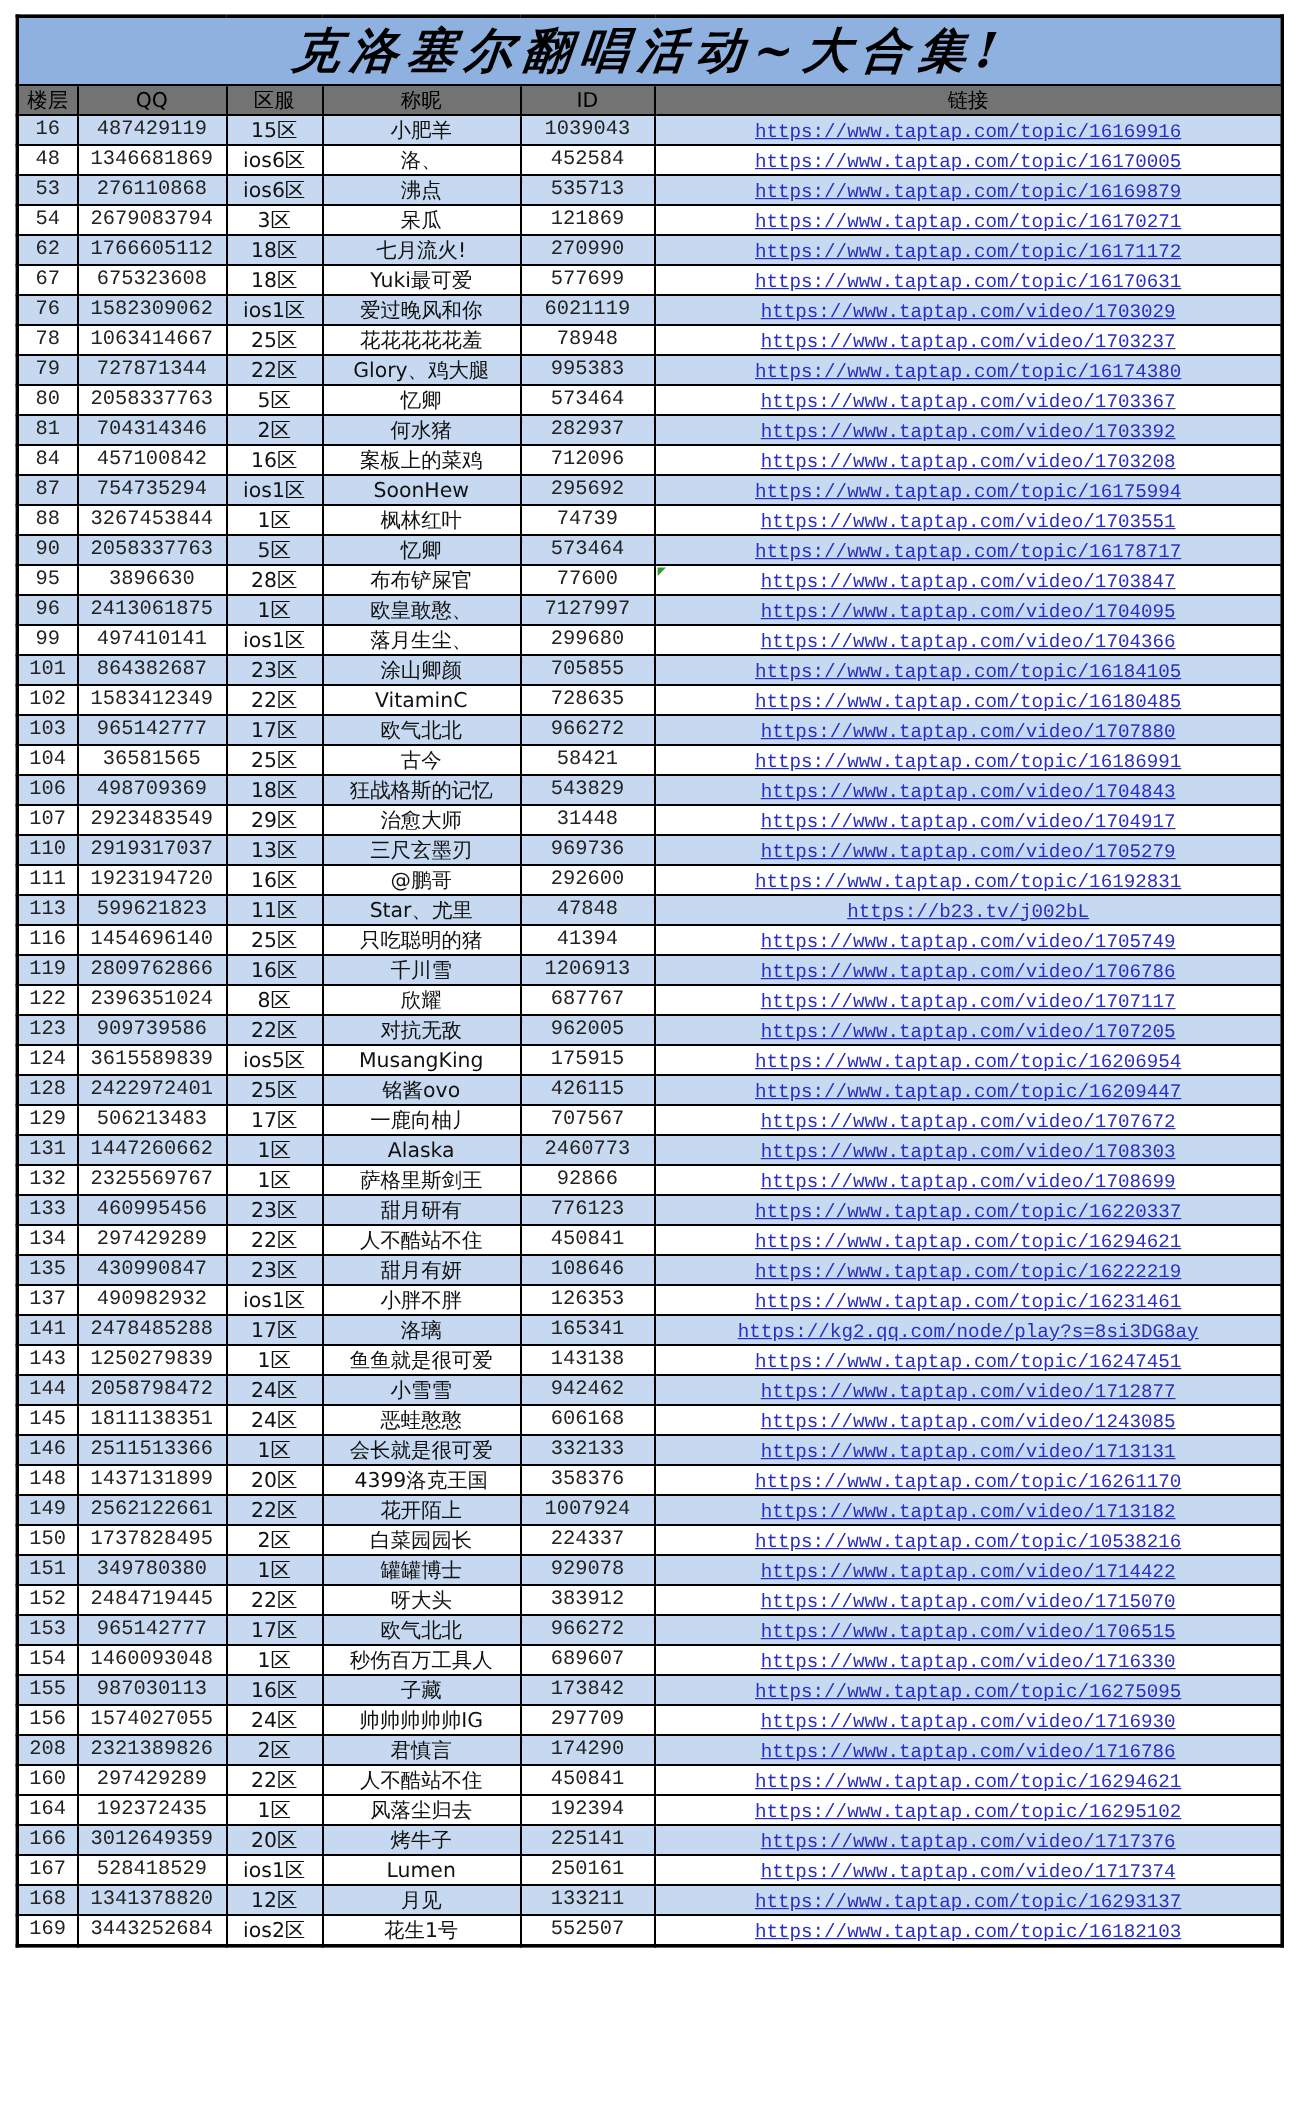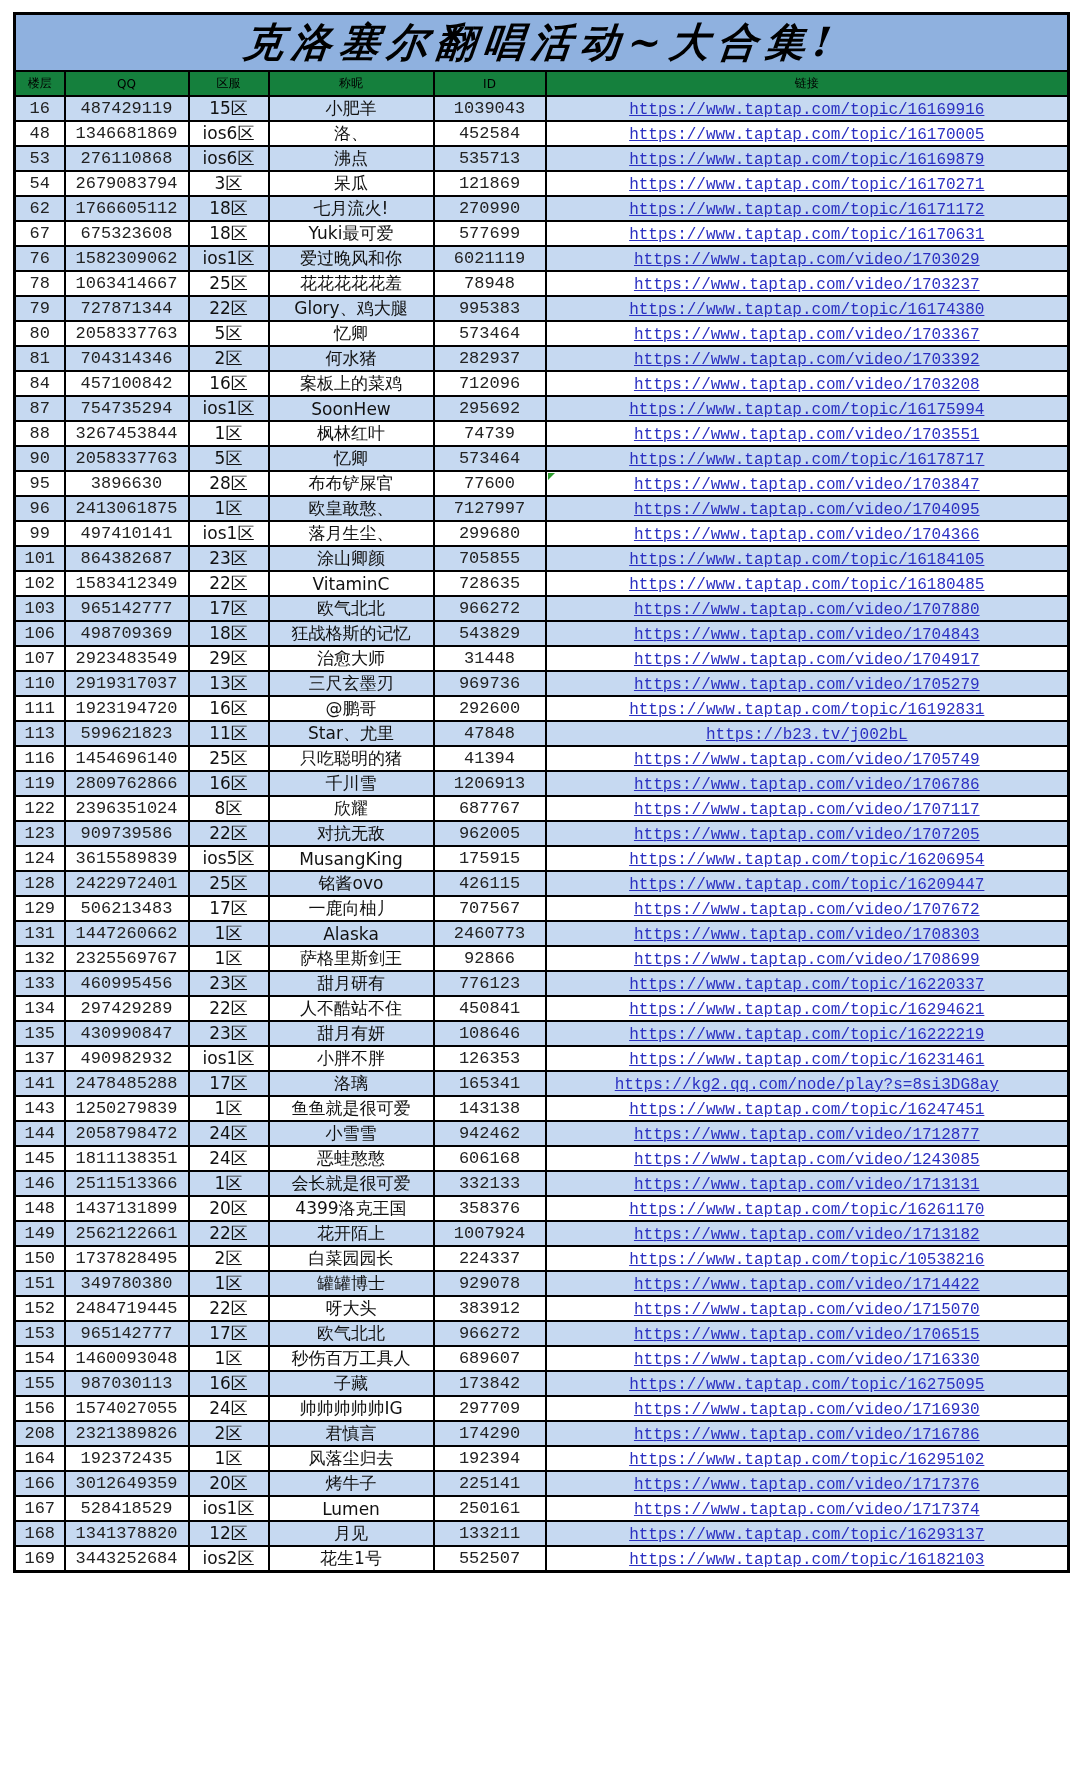--- a/index.html
+++ b/index.html
@@ -18,22 +18,22 @@
   }
   .title-cell{
     height:52px;background:#8fb1df;
   }
   .title-text{
     font-family:"DejaVu Serif",serif;font-weight:bold;font-style:italic;
     font-size:40px;letter-spacing:8px;color:#000;
     display:inline-block;transform:skewX(-6deg);
   }
   .header-row td{
-    height:23px;background:#15803d;color:#000;
-    font-size:12px;font-family:"DejaVu Sans",sans-serif;
+    height:23px;background:#737373;color:#000;
+    font-size:17px;font-family:"DejaVu Sans",sans-serif;
   }
   .data-row td{height:23px;font-size:17px;}
   .data-row.alt td{background:#c6d9f1;}
   .data-row:not(.alt) td{background:#fff;}
   .c-num{font-family:"Liberation Mono","DejaVu Sans Mono",monospace;font-size:16px;color:#222;}
   .c-cn{font-family:"DejaVu Sans",sans-serif;font-size:17px;color:#111;}
   a.link{
     color:#2a2fc2;text-decoration:underline;
     font-family:"Liberation Mono","DejaVu Sans Mono",monospace;
     font-size:16px;letter-spacing:0px;cursor:pointer;
@@ -238,20 +238,28 @@
           <td><a class="link" href="#">https://www.taptap.com/topic/16180485</a></td>
         </tr>
         <tr class="data-row alt">
           <td class="c-num">103</td>
           <td class="c-num">965142777</td>
           <td class="c-cn">17区</td>
           <td class="c-cn">欧气北北</td>
           <td class="c-num">966272</td>
           <td><a class="link" href="#">https://www.taptap.com/video/1707880</a></td>
         </tr>
+        <tr class="data-row">
+          <td class="c-num">104</td>
+          <td class="c-num">36581565</td>
+          <td class="c-cn">25区</td>
+          <td class="c-cn">古今</td>
+          <td class="c-num">58421</td>
+          <td><a class="link" href="#">https://www.taptap.com/topic/16186991</a></td>
+        </tr>
         <tr class="data-row alt">
           <td class="c-num">106</td>
           <td class="c-num">498709369</td>
           <td class="c-cn">18区</td>
           <td class="c-cn">狂战格斯的记忆</td>
           <td class="c-num">543829</td>
           <td><a class="link" href="#">https://www.taptap.com/video/1704843</a></td>
         </tr>
         <tr class="data-row">
           <td class="c-num">107</td>
@@ -503,20 +511,28 @@
         </tr>
         <tr class="data-row alt">
           <td class="c-num">208</td>
           <td class="c-num">2321389826</td>
           <td class="c-cn">2区</td>
           <td class="c-cn">君慎言</td>
           <td class="c-num">174290</td>
           <td><a class="link" href="#">https://www.taptap.com/video/1716786</a></td>
         </tr>
         <tr class="data-row">
+          <td class="c-num">160</td>
+          <td class="c-num">297429289</td>
+          <td class="c-cn">22区</td>
+          <td class="c-cn">人不酷站不住</td>
+          <td class="c-num">450841</td>
+          <td><a class="link" href="#">https://www.taptap.com/topic/16294621</a></td>
+        </tr>
+        <tr class="data-row">
           <td class="c-num">164</td>
           <td class="c-num">192372435</td>
           <td class="c-cn">1区</td>
           <td class="c-cn">风落尘归去</td>
           <td class="c-num">192394</td>
           <td><a class="link" href="#">https://www.taptap.com/topic/16295102</a></td>
         </tr>
         <tr class="data-row alt">
           <td class="c-num">166</td>
           <td class="c-num">3012649359</td>

